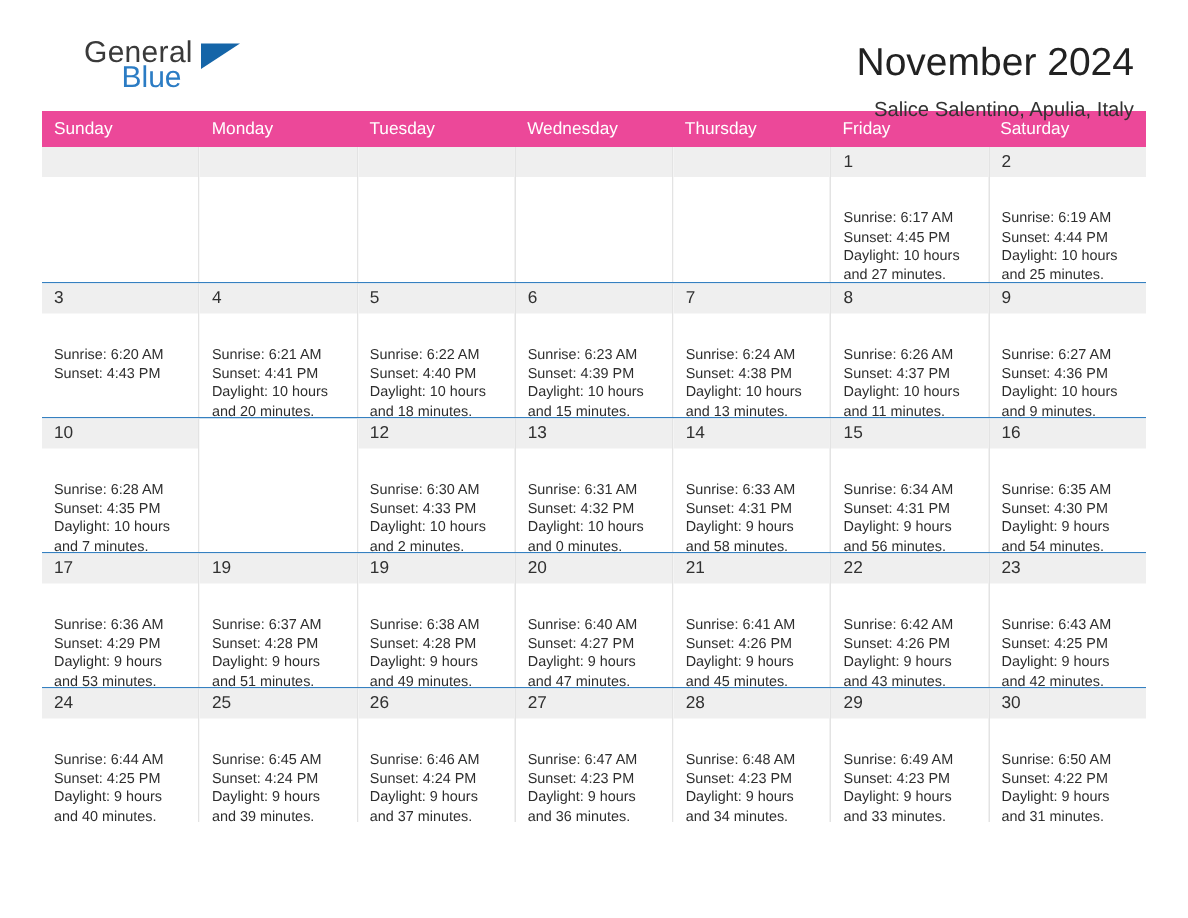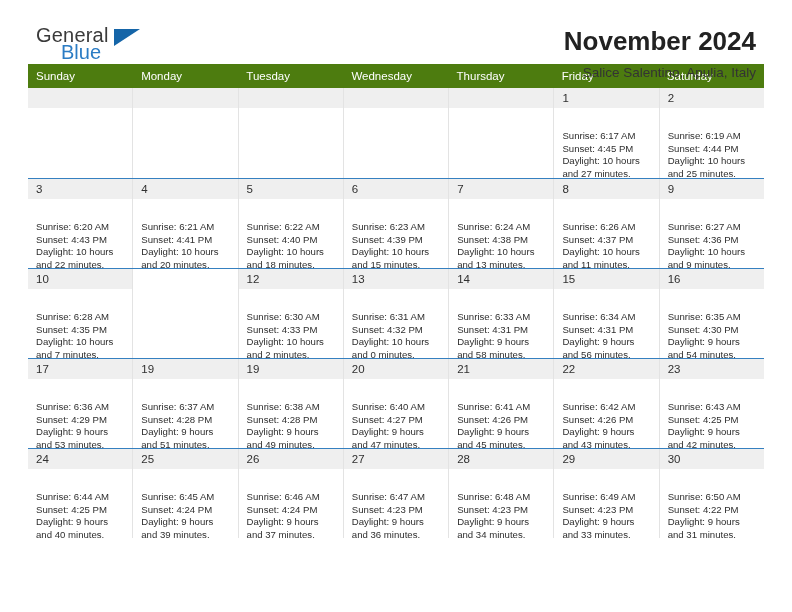--- a/index.html
+++ b/index.html
@@ -7,22 +7,22 @@
     width:792px; height:612px;
     background:#ffffff;
     font-family:"Liberation Sans", sans-serif;
     overflow:hidden;
   }
   .page { position:relative; width:792px; height:612px; padding:0; }
 
   
   .header {
     position:relative;
-    height:64px;
-    padding:24px 36px 0 36px;
+    height:74px;
+    padding:24px 36px 0 56px;
     display:flex;
     justify-content:space-between;
     align-items:flex-start;
     gap:37px;
   }
   .logo { position:relative; width:120px; }
   .logo-general {
     font-size:20px;
     color:#3a3a3a;
     letter-spacing:.2px;
@@ -40,38 +40,38 @@
   .logo-tri {
     position:absolute;
     left:78px; top:5px;
     width:0; height:0;
     border-left:26px solid #1565a8;
     border-bottom:17px solid transparent;
   }
   .title-wrap { text-align:right; padding-top:2px; }
   .cal-title {
     font-size:26px;
-    font-weight:700;
+    font-weight:400;
     color:#222222;
     line-height:30px;
     text-align:right;
   }
   .cal-sub {
     font-size:13.5px;
     color:#333333;
     margin-top:9px;
     line-height:16px;
   }
 
   
   .calendar {
     margin:0 28px 0 28px;
     width:736px;
   }
-  .dow-row { display:flex; background:#4d7c0f; }
+  .dow-row { display:flex; background:#ec4899; }
   .dow {
     flex:1 1 0;
     color:#ffffff;
     font-size:11.5px;
     padding:5px 0 5px 8px;
     line-height:14px;
   }
   .week {
     display:flex;
     border-top:1px solid #3580c0;
@@ -163,21 +163,20 @@
               <div class="daylight">Daylight: 10 hours and 25 minutes.</div>
             </div>
           </div>
         </div>
         <div class="week">
           <div class="cell">
             <div class="daynum-band">3</div>
             <div class="info">
               <div>Sunrise: 6:20 AM</div>
               <div>Sunset: 4:43 PM</div>
-              <div class="daylight">Daylight: 10 hours and 22 minutes.</div>
             </div>
           </div>
           <div class="cell">
             <div class="daynum-band">4</div>
             <div class="info">
               <div>Sunrise: 6:21 AM</div>
               <div>Sunset: 4:41 PM</div>
               <div class="daylight">Daylight: 10 hours and 20 minutes.</div>
             </div>
           </div>

